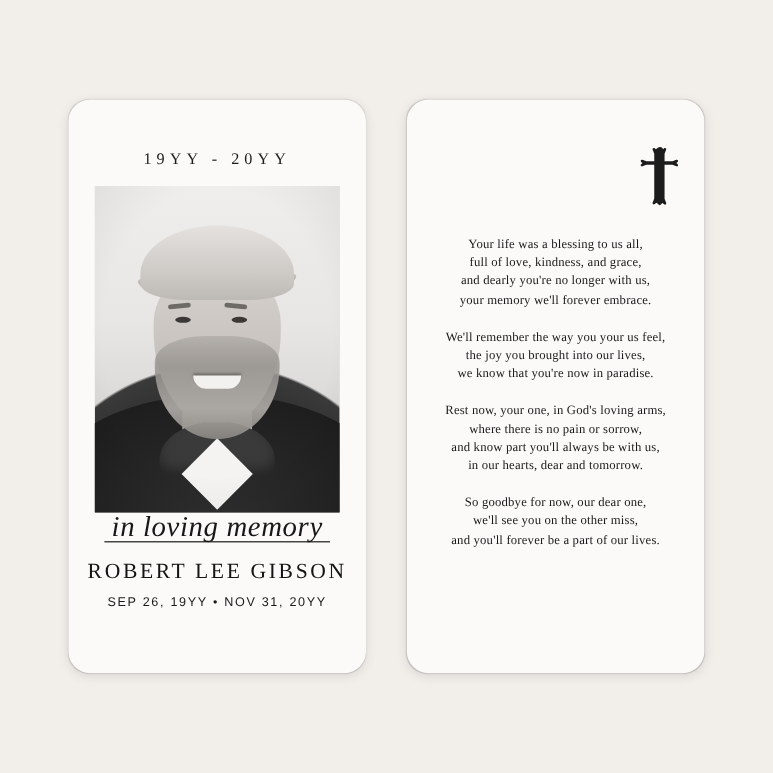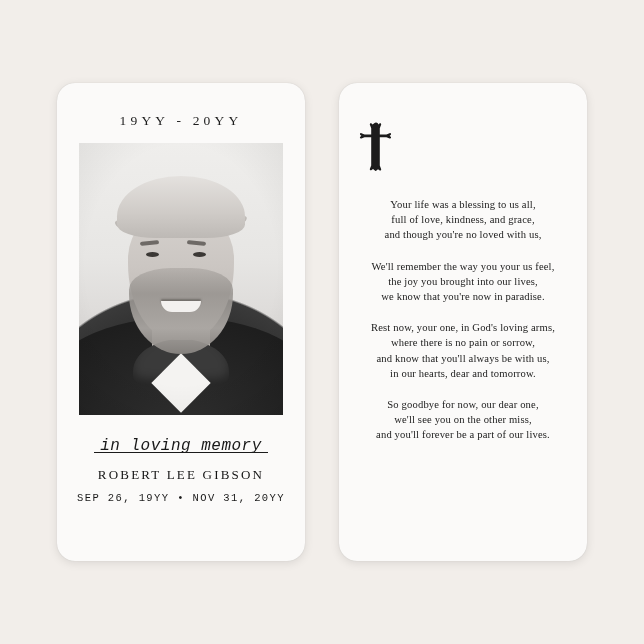--- a/index.html
+++ b/index.html
@@ -28,21 +28,21 @@
     height: 478px;
     background: #fbfaf9;
     border-radius: 18px;
     box-shadow: 0 2px 10px rgba(0,0,0,0.10), 0 0 1px rgba(0,0,0,0.18);
     box-sizing: border-box;
     overflow: hidden;
   }
 
   
   .card-front {
-    padding: 30px 22px 22px 22px;
+    padding: 42px 22px 22px 22px;
     display: flex;
     flex-direction: column;
     align-items: center;
   }
   .years {
     font-family: "Liberation Serif", serif;
     font-size: 13.5px;
     letter-spacing: 4.2px;
     color: #1d1d1d;
     margin-bottom: 14px;
@@ -173,61 +173,61 @@
     background: linear-gradient(180deg, #cbc7c3 0%, #a9a5a1 100%);
     border-radius: 40% 40% 50% 50% / 40% 40% 90% 90%;
   }
   .p-vignette {
     position: absolute;
     inset: 0;
     background: radial-gradient(ellipse 85% 80% at 50% 45%, rgba(0,0,0,0) 55%, rgba(0,0,0,0.10) 100%);
   }
 
   .script {
-    font-family: Liberation Mono, monospace;
+    font-family: Liberation Serif, serif;
     font-style: italic;
-    font-size: 16px;
+    font-size: 24px;
     color: #181818;
-    margin-top: 22px;
+    margin-top: 0;
     letter-spacing: 0.5px;
     white-space: nowrap;
     position: relative;
   }
   .script::after {
     content: "";
     position: absolute;
     left: -6px;
     right: -6px;
     bottom: 2px;
     height: 1px;
     background: #1b1b1b;
   }
   .name {
     font-family: "Liberation Serif", serif;
-    font-size: 13px;
+    font-size: 18px;
     letter-spacing: 2.2px;
     color: #141414;
     margin-top: 12px;
     white-space: nowrap;
   }
   .dates {
-    font-family: Liberation Mono, monospace;
+    font-family: Liberation Sans, sans-serif;
     font-size: 10.5px;
     letter-spacing: 1.4px;
     color: #1a1a1a;
     margin-top: 9px;
     white-space: nowrap;
   }
 
   
   .card-back {
     padding: 38px 20px 32px 20px;
     display: flex;
     flex-direction: column;
-    align-items: flex-start;
+    align-items: flex-end;
   }
   .cross {
     width: 34px;
     height: 52px;
     margin-bottom: 24px;
   }
   .verses {
     width: 100%;
   }
   .stanza {
@@ -278,31 +278,32 @@
 
   <div class="card card-back">
     <svg class="cross" viewBox="0 0 34 52">
       <path d="M15.2 2.2 C16.2 1.2 17.8 1.2 18.8 2.2 L19.6 3.4 L20.4 2.6 C21.4 1.8 22.6 2.6 22.1 3.8 L20.8 7.2 L20.8 13.4 L27.4 13.4 L30.6 12.2 C31.8 11.8 32.6 13.0 31.7 13.9 L30.6 14.8 L31.7 15.8 C32.6 16.7 31.8 17.9 30.6 17.5 L27.4 16.3 L20.8 16.3 L20.8 44.6 L22.1 48.0 C22.6 49.2 21.4 50.0 20.4 49.2 L19.0 48.2 L17.5 49.6 C16.9 50.2 16.0 50.0 15.6 49.3 L14.0 48.0 L12.6 49.0 C11.6 49.8 10.4 49.0 10.9 47.8 L12.2 44.4 L12.2 16.3 L5.6 16.3 L2.4 17.5 C1.2 17.9 0.4 16.7 1.3 15.8 L2.4 14.8 L1.3 13.9 C0.4 13.0 1.2 11.8 2.4 12.2 L5.6 13.4 L12.2 13.4 L12.2 7.2 L10.9 3.8 C10.4 2.6 11.6 1.8 12.6 2.6 L13.6 3.4 Z" fill="#1c1c1c"></path>
     </svg>
 
     <div class="verses">
       <div class="stanza">
         <div class="line">Your life was a blessing to us all,</div>
         <div class="line">full of love, kindness, and grace,</div>
-        <div class="line">and though you're no loved with us,</div>
+        <div class="line">and dearly you're no longer with us,</div>
+        <div class="line">your memory we'll forever embrace.</div>
       </div>
       <div class="stanza">
         <div class="line">We'll remember the way you your us feel,</div>
         <div class="line">the joy you brought into our lives,</div>
         <div class="line">we know that you're now in paradise.</div>
       </div>
       <div class="stanza">
         <div class="line">Rest now, your one, in God's loving arms,</div>
         <div class="line">where there is no pain or sorrow,</div>
-        <div class="line">and know that you'll always be with us,</div>
+        <div class="line">and know part you'll always be with us,</div>
         <div class="line">in our hearts, dear and tomorrow.</div>
       </div>
       <div class="stanza">
         <div class="line">So goodbye for now, our dear one,</div>
         <div class="line">we'll see you on the other miss,</div>
         <div class="line">and you'll forever be a part of our lives.</div>
       </div>
     </div>
   </div>
 

